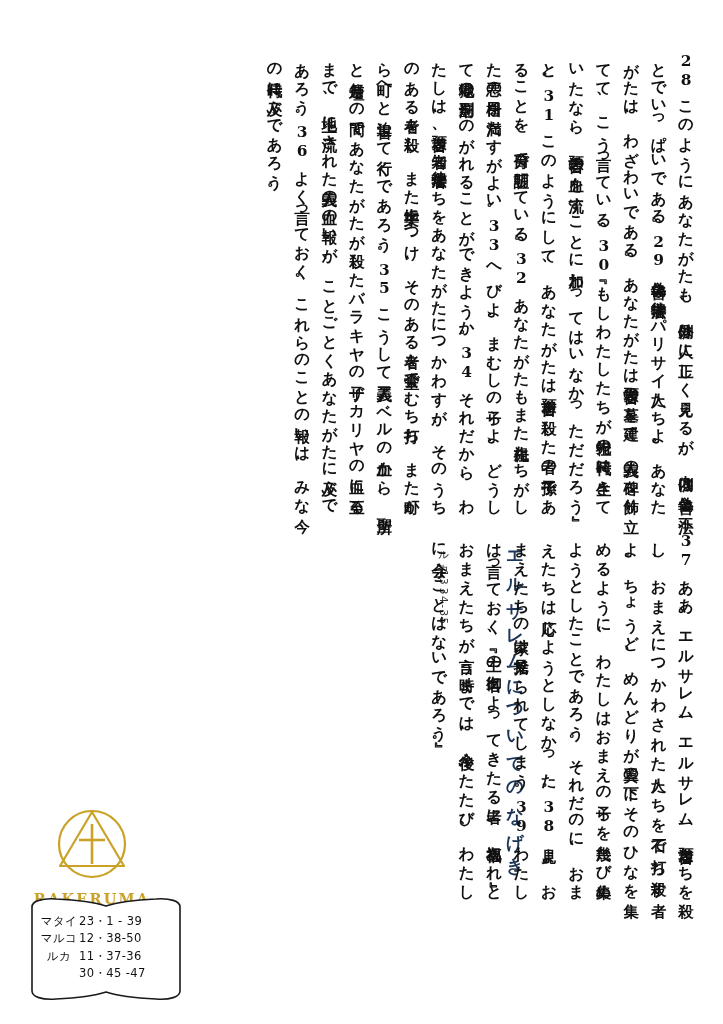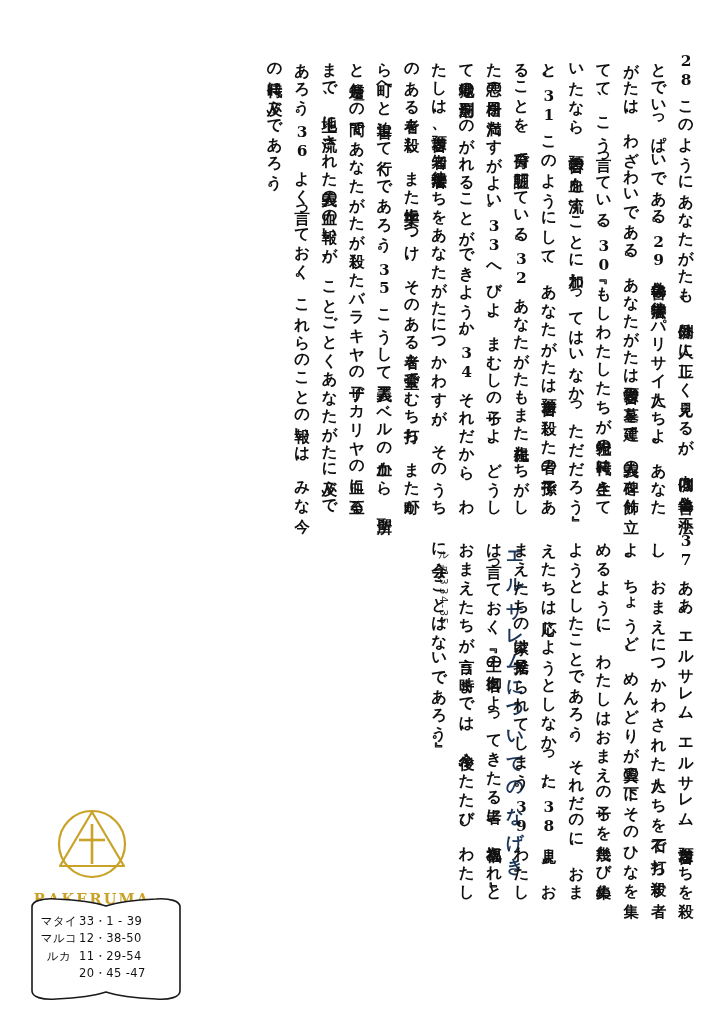--- a/index.html
+++ b/index.html
@@ -155,30 +155,30 @@
                  C92 9, 108 7, 130 6 C144 5, 154 8, 154 14
                  L154 98 C154 104, 144 107, 130 106
                  C108 105, 92 103, 80 99
                  C68 103, 52 105, 30 106
                  C16 107, 6 104, 6 98 Z" fill="#ffffff" stroke="#1a1a1a" stroke-width="1.6" stroke-linejoin="round"></path>
       </svg>
     </span>
     <div id="ref-list">
       <div class="ref-row">
         <span class="ref-book-name">マタイ</span>
-        <span class="ref-verse">33・1 - 39</span>
+        <span class="ref-verse">23・1 - 39</span>
       </div>
       <div class="ref-row">
         <span class="ref-book-name">マルコ</span>
         <span class="ref-verse">12・38-50</span>
       </div>
       <div class="ref-row">
         <span class="ref-book-name">ルカ</span>
-        <span class="ref-verse">11・29-54</span>
+        <span class="ref-verse">11・37-36</span>
       </div>
       <div class="ref-row">
         <span class="ref-book-name"></span>
-        <span class="ref-verse">20・45 -47</span>
+        <span class="ref-verse">30・45 -47</span>
       </div>
     </div>
   </div>
 
 </div>
 
 </body></html>

